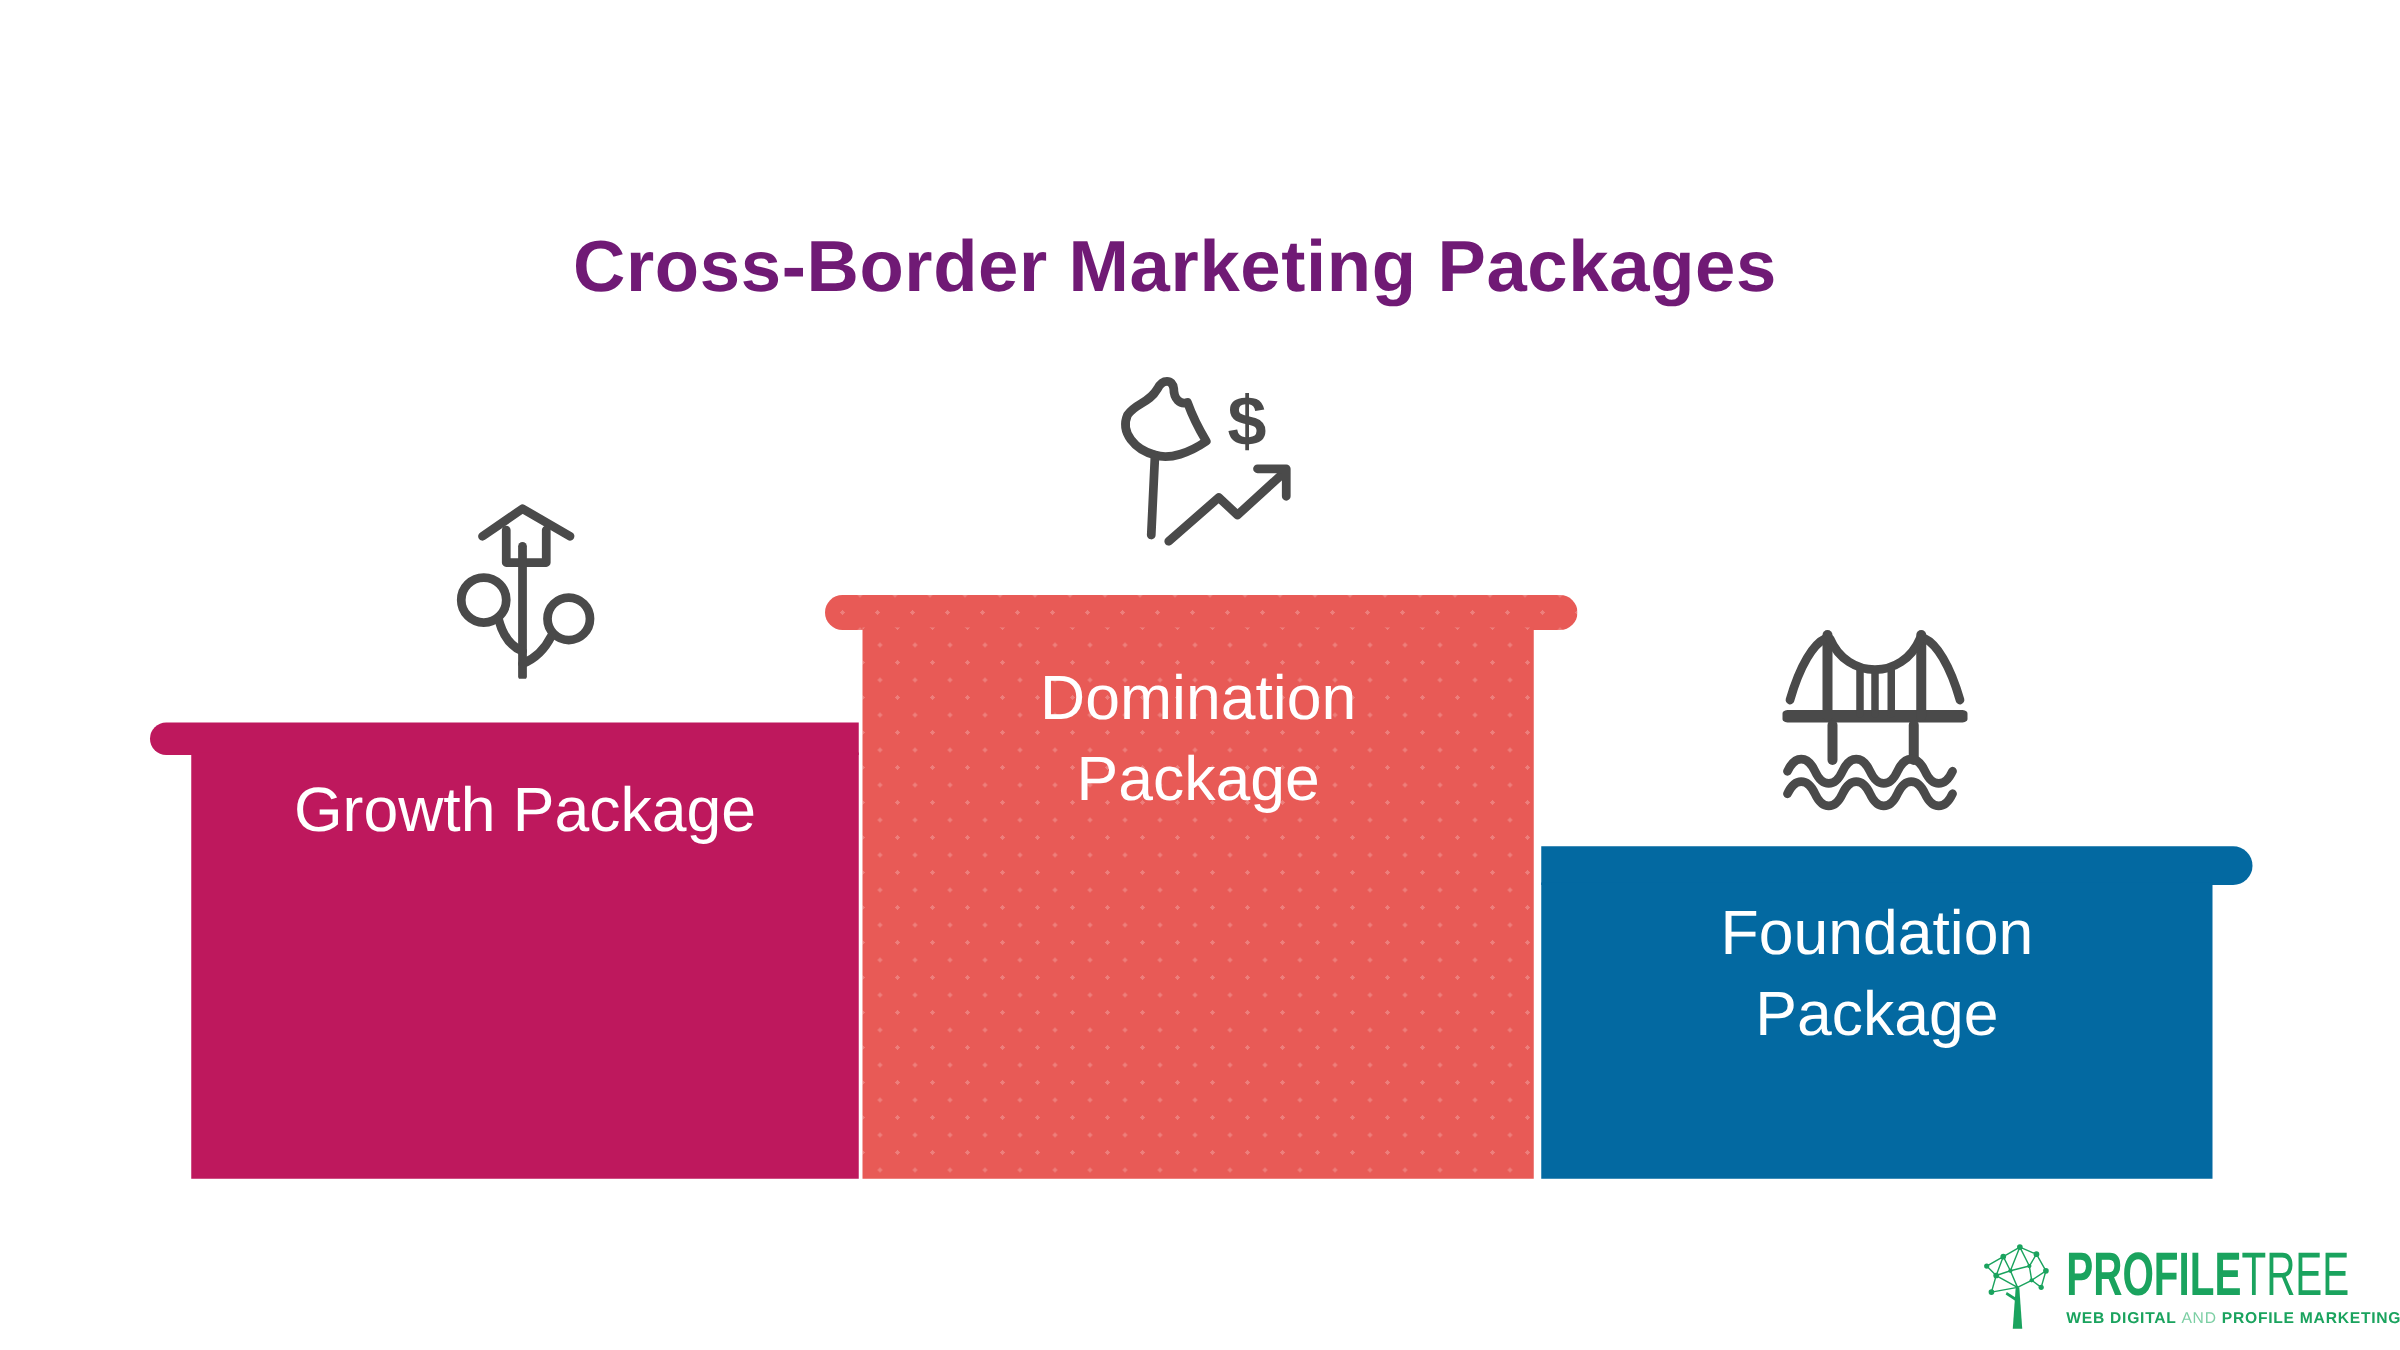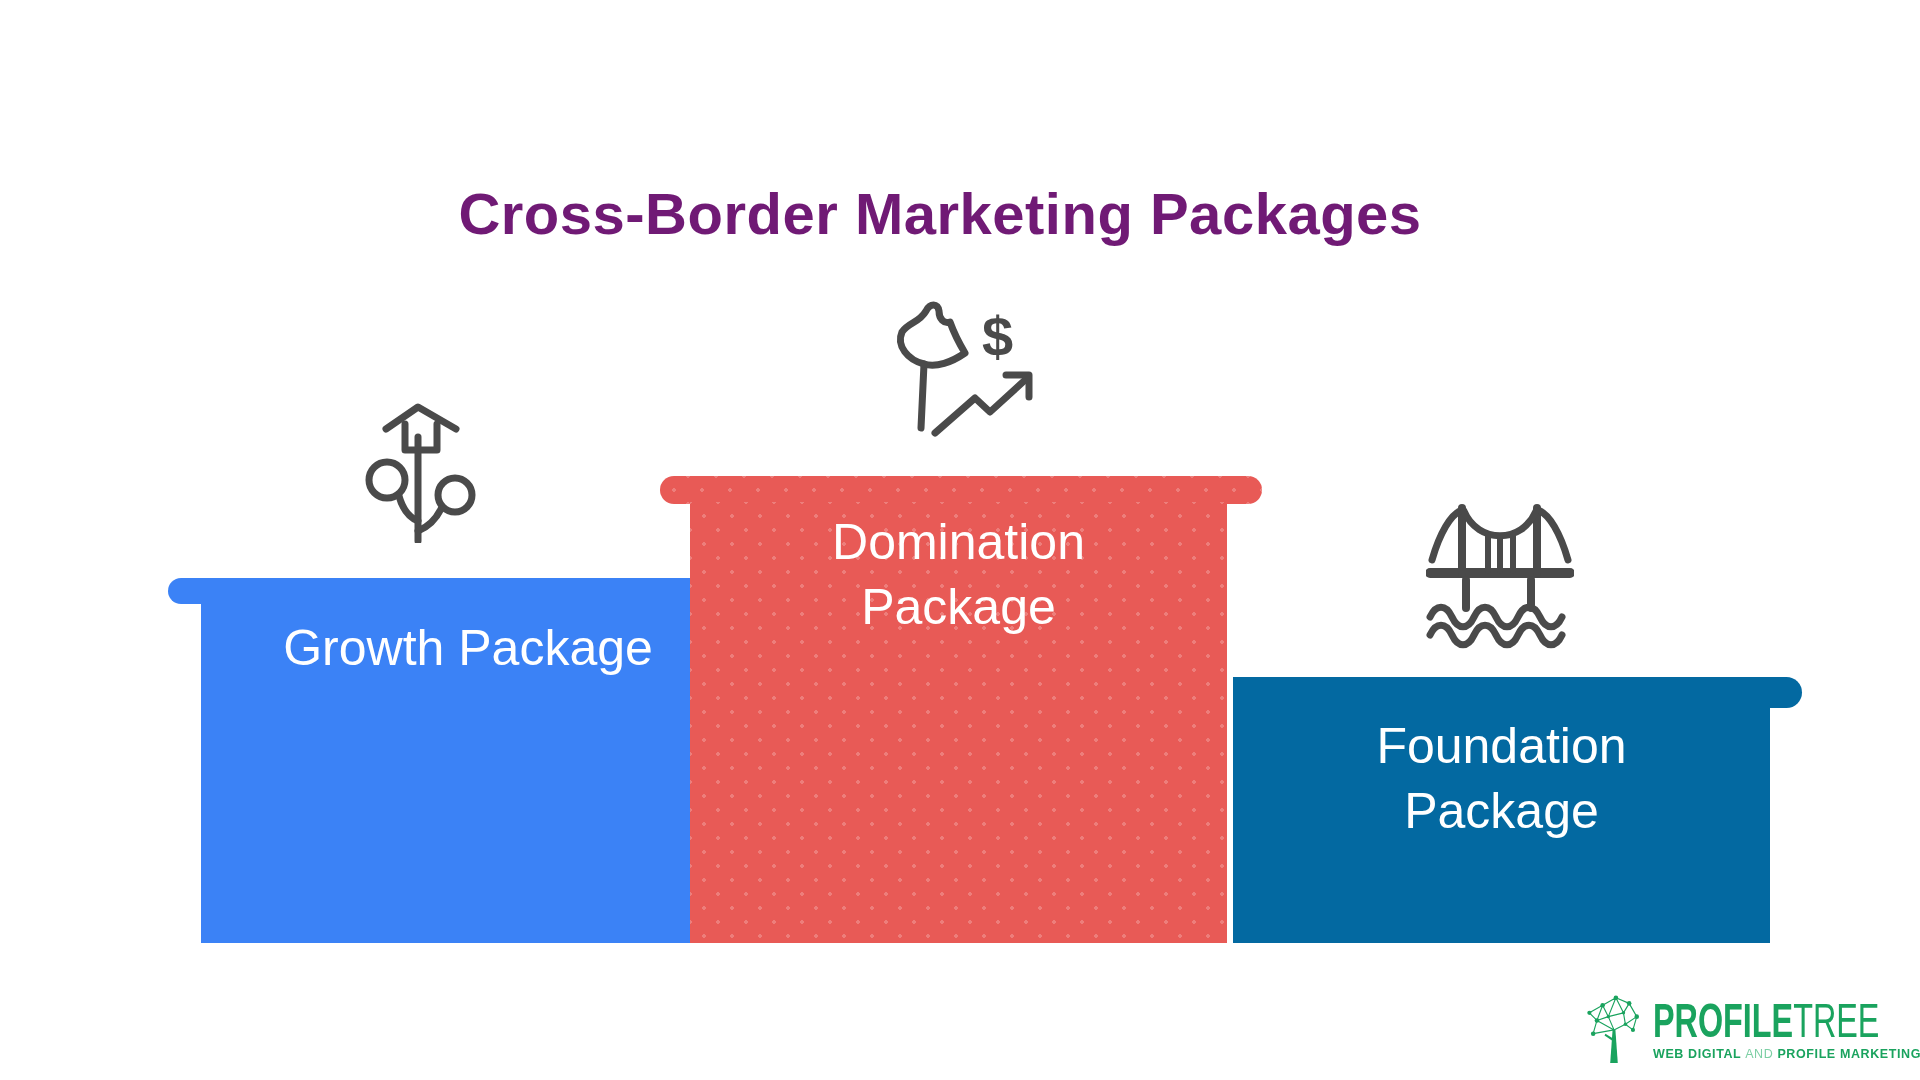--- a/index.html
+++ b/index.html
@@ -7,42 +7,42 @@
     position:relative;width:1920px;height:1080px;background:#ffffff;
     font-family:"Liberation Sans",sans-serif;overflow:hidden;
   }
   .title{
     position:absolute;left:0;top:140px;width:1880px;text-align:center;
     font-size:58px;font-weight:700;color:#701a75;letter-spacing:0.5px;margin-top:40px;
   }
   
   .cap{position:absolute;}
   .bar{position:absolute;}
-  .orange{background:#3b82f6;margin-left:48px;}
+  .orange{background:#be185d;}
   .yellow{background:#0369a1;}
   .red{
     background-color:#E85A56;
     background-image:
       radial-gradient(rgba(255,255,255,0.22) 1.6px, rgba(255,255,255,0) 1.8px),
       radial-gradient(rgba(255,255,255,0.22) 1.6px, rgba(255,255,255,0) 1.8px);
     background-size:28px 28px;
     background-position:0 0,14px 14px;
   }
   .cap-growth{left:120px;top:578px;width:567px;height:26px;border-radius:15px 0 0 15px;}
   .bar-growth{left:153px;top:602px;width:534px;height:341px;}
   .cap-domination{left:660px;top:476px;width:602px;height:28px;border-radius:15px;}
   .bar-domination{left:690px;top:502px;width:537px;height:441px;}
   .cap-foundation{left:1233px;top:677px;width:569px;height:31px;border-radius:0 16px 16px 0;}
   .bar-foundation{left:1233px;top:706px;width:537px;height:237px;}
   .bar-label{
     color:#ffffff;font-size:50px;line-height:1.3;text-align:center;
     margin:10px auto 0 auto;
   }
   .bar-growth .bar-label{margin-top:14px;width:100%;}
-  .bar-domination .bar-label{margin-top:8px;width:400px;}
+  .bar-domination .bar-label{margin-top:24px;width:400px;}
   .bar-foundation .bar-label{margin-top:8px;width:400px;}
   
   .icon{position:absolute;}
   .icon-growth{left:356px;top:395px;}
   .icon-domination{left:886px;top:298px;}
   .icon-foundation{left:1426px;top:498px;}
   
   .logo{position:absolute;left:1583px;top:992px;display:flex;align-items:flex-start;}
   .logo-text{margin-left:8px;margin-top:6px;}
   .brand{

